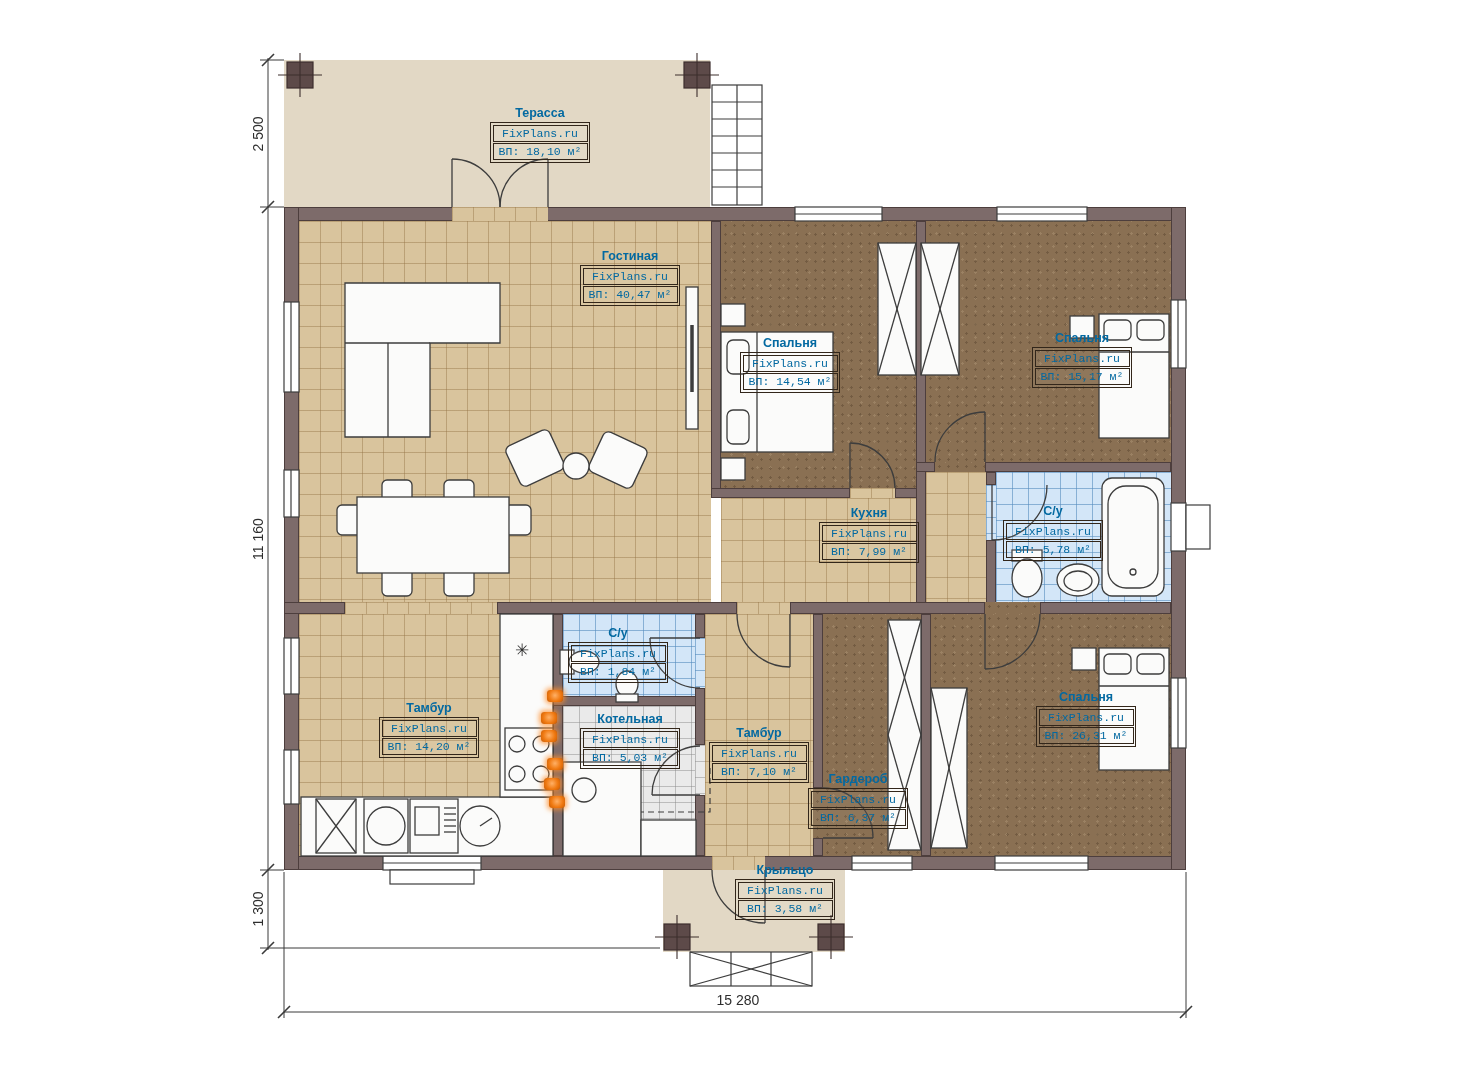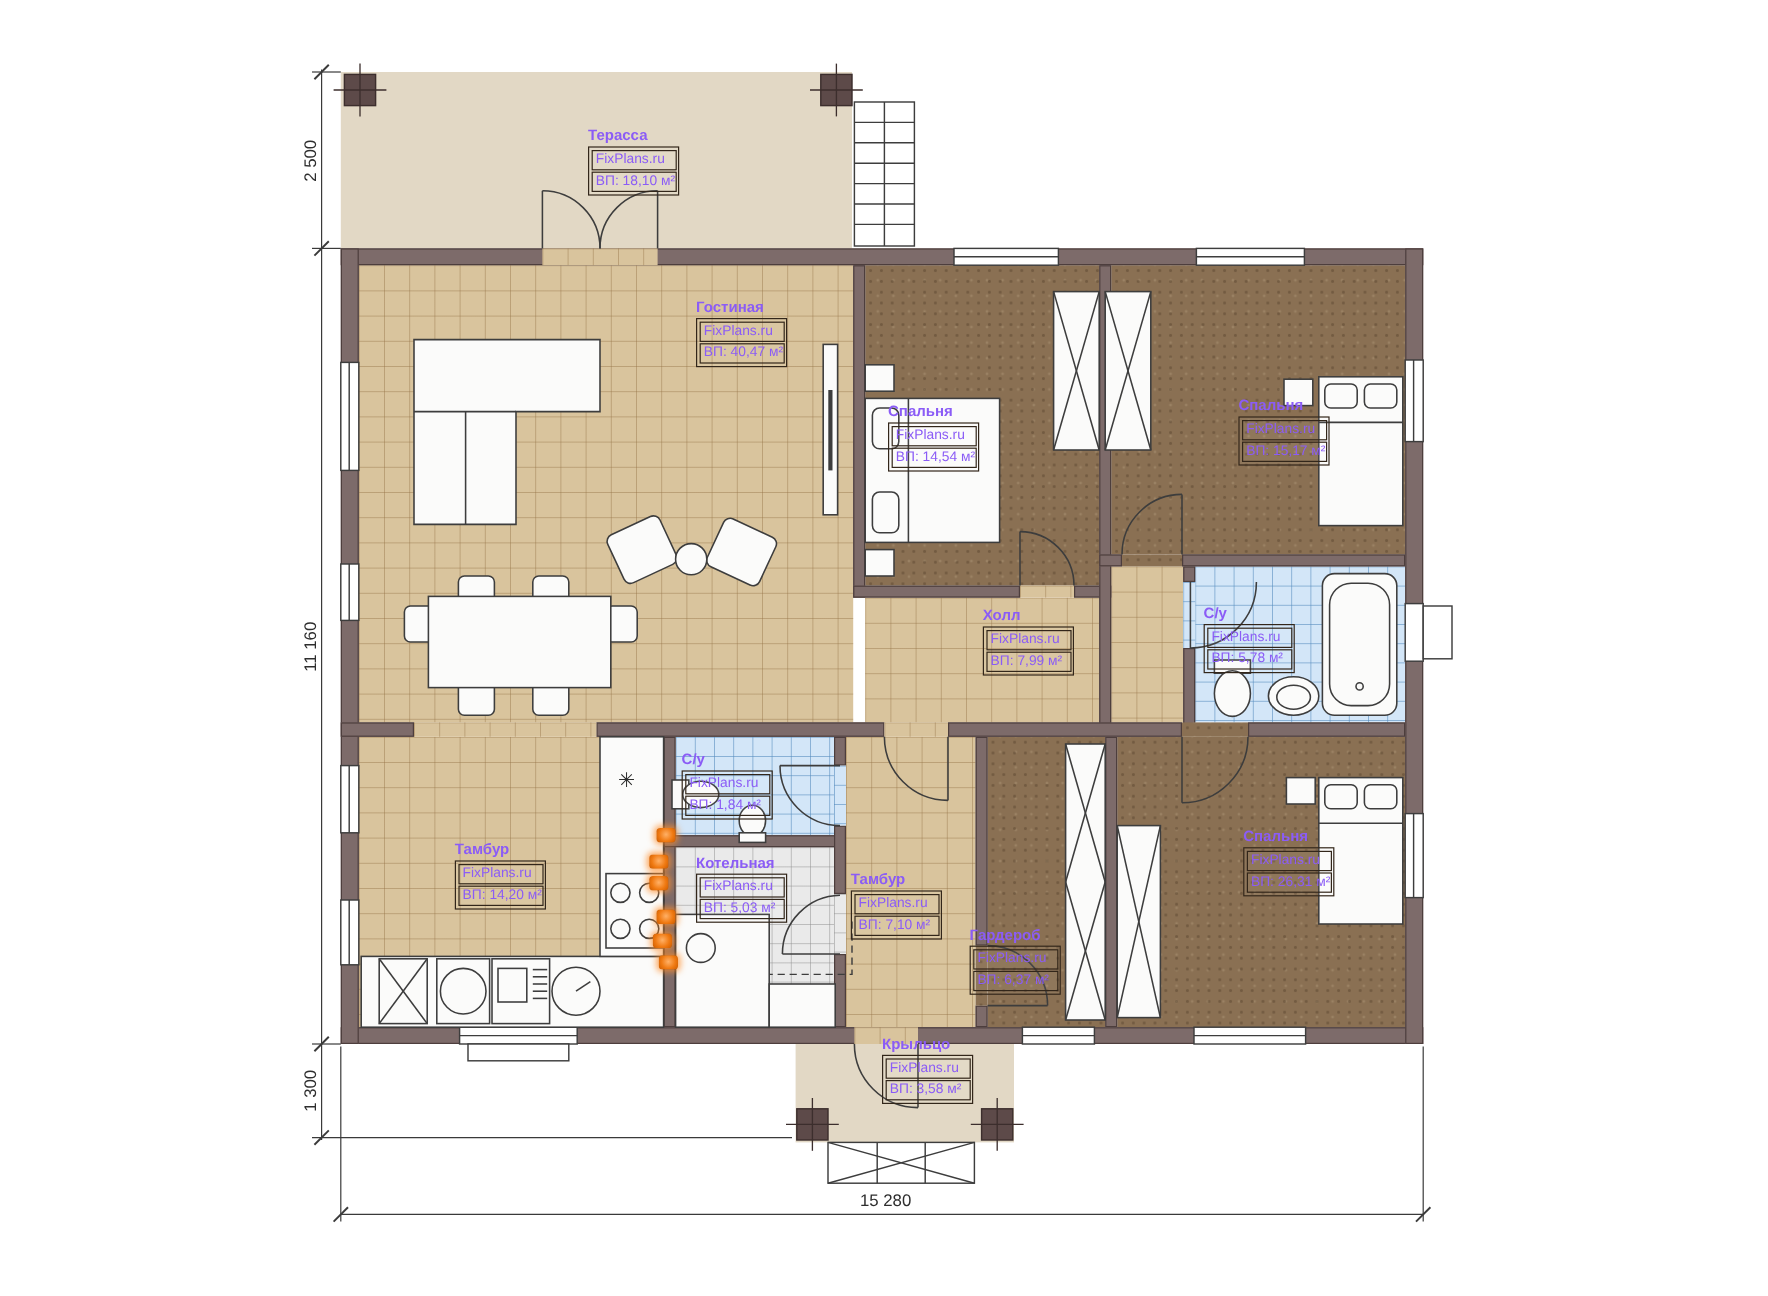--- a/index.html
+++ b/index.html
@@ -20,25 +20,25 @@
       linear-gradient(90deg,rgba(86,140,190,.6) 1px,transparent 1px);
       background-size:16px 16px;}
   .floor-tile-gray{background-color:#eaeaea;background-image:
       linear-gradient(rgba(140,140,140,.5) 1px,transparent 1px),
       linear-gradient(90deg,rgba(140,140,140,.5) 1px,transparent 1px);
       background-size:16px 16px;}
   .floor-deck{background-color:#e2d8c5;}
   .wall{background:#7d6b6a;border:1px solid #4d3e3d;box-sizing:border-box;}
   .gap{border:none;}
   
-  .room-label{position:absolute;width:76px;text-align:left;color:#8b5cf6;z-index:30;}
+  .room-label{position:absolute;width:100px;text-align:center;color:#0369a1;z-index:30;}
   .rl-title{font-size:12.5px;font-weight:bold;line-height:15px;white-space:nowrap;}
   .rl-box{border:1.5px solid #32261a;margin-top:1px;background:rgba(255,255,255,.05);}
   .rl-row{border:1px solid #32261a;margin:1.5px;padding:0 3px;font-size:11.5px;
-          line-height:15px;white-space:nowrap;}
+          line-height:15px;white-space:nowrap;font-family:Liberation Mono, monospace;}
   
   .dim-label{position:absolute;color:#2e2e2e;font-size:14px;white-space:nowrap;z-index:30;}
   .dim-vert{transform:rotate(-90deg);transform-origin:center center;width:60px;text-align:center;}
   
   .marker{position:absolute;width:16px;height:12px;border-radius:3px;z-index:25;
           background:radial-gradient(circle at 50% 45%,#ffb066 0%,#f07a12 55%,#c85a00 100%);
           box-shadow:0 0 5px 2px rgba(255,140,40,.75);}
   .glyph-icon{position:absolute;z-index:22;color:#2c2c2c;font-size:17px;line-height:17px;}
   svg{position:absolute;left:0;top:0;z-index:20;pointer-events:none;}
 </style>
@@ -348,21 +348,21 @@
       </div>
   </div>
   <div class="room-label" style="left:1003px;top:504px;">
     <div class="rl-title">С/у</div>
     <div class="rl-box">
         <div class="rl-row">FixPlans.ru</div>
       <div class="rl-row">ВП: 5,78 м²</div>
       </div>
   </div>
   <div class="room-label" style="left:819px;top:506px;">
-    <div class="rl-title">Холл</div>
+    <div class="rl-title">Кухня</div>
     <div class="rl-box">
         <div class="rl-row">FixPlans.ru</div>
       <div class="rl-row">ВП: 7,99 м²</div>
       </div>
   </div>
   <div class="room-label" style="left:379px;top:701px;">
     <div class="rl-title">Тамбур</div>
     <div class="rl-box">
         <div class="rl-row">FixPlans.ru</div>
       <div class="rl-row">ВП: 14,20 м²</div>

